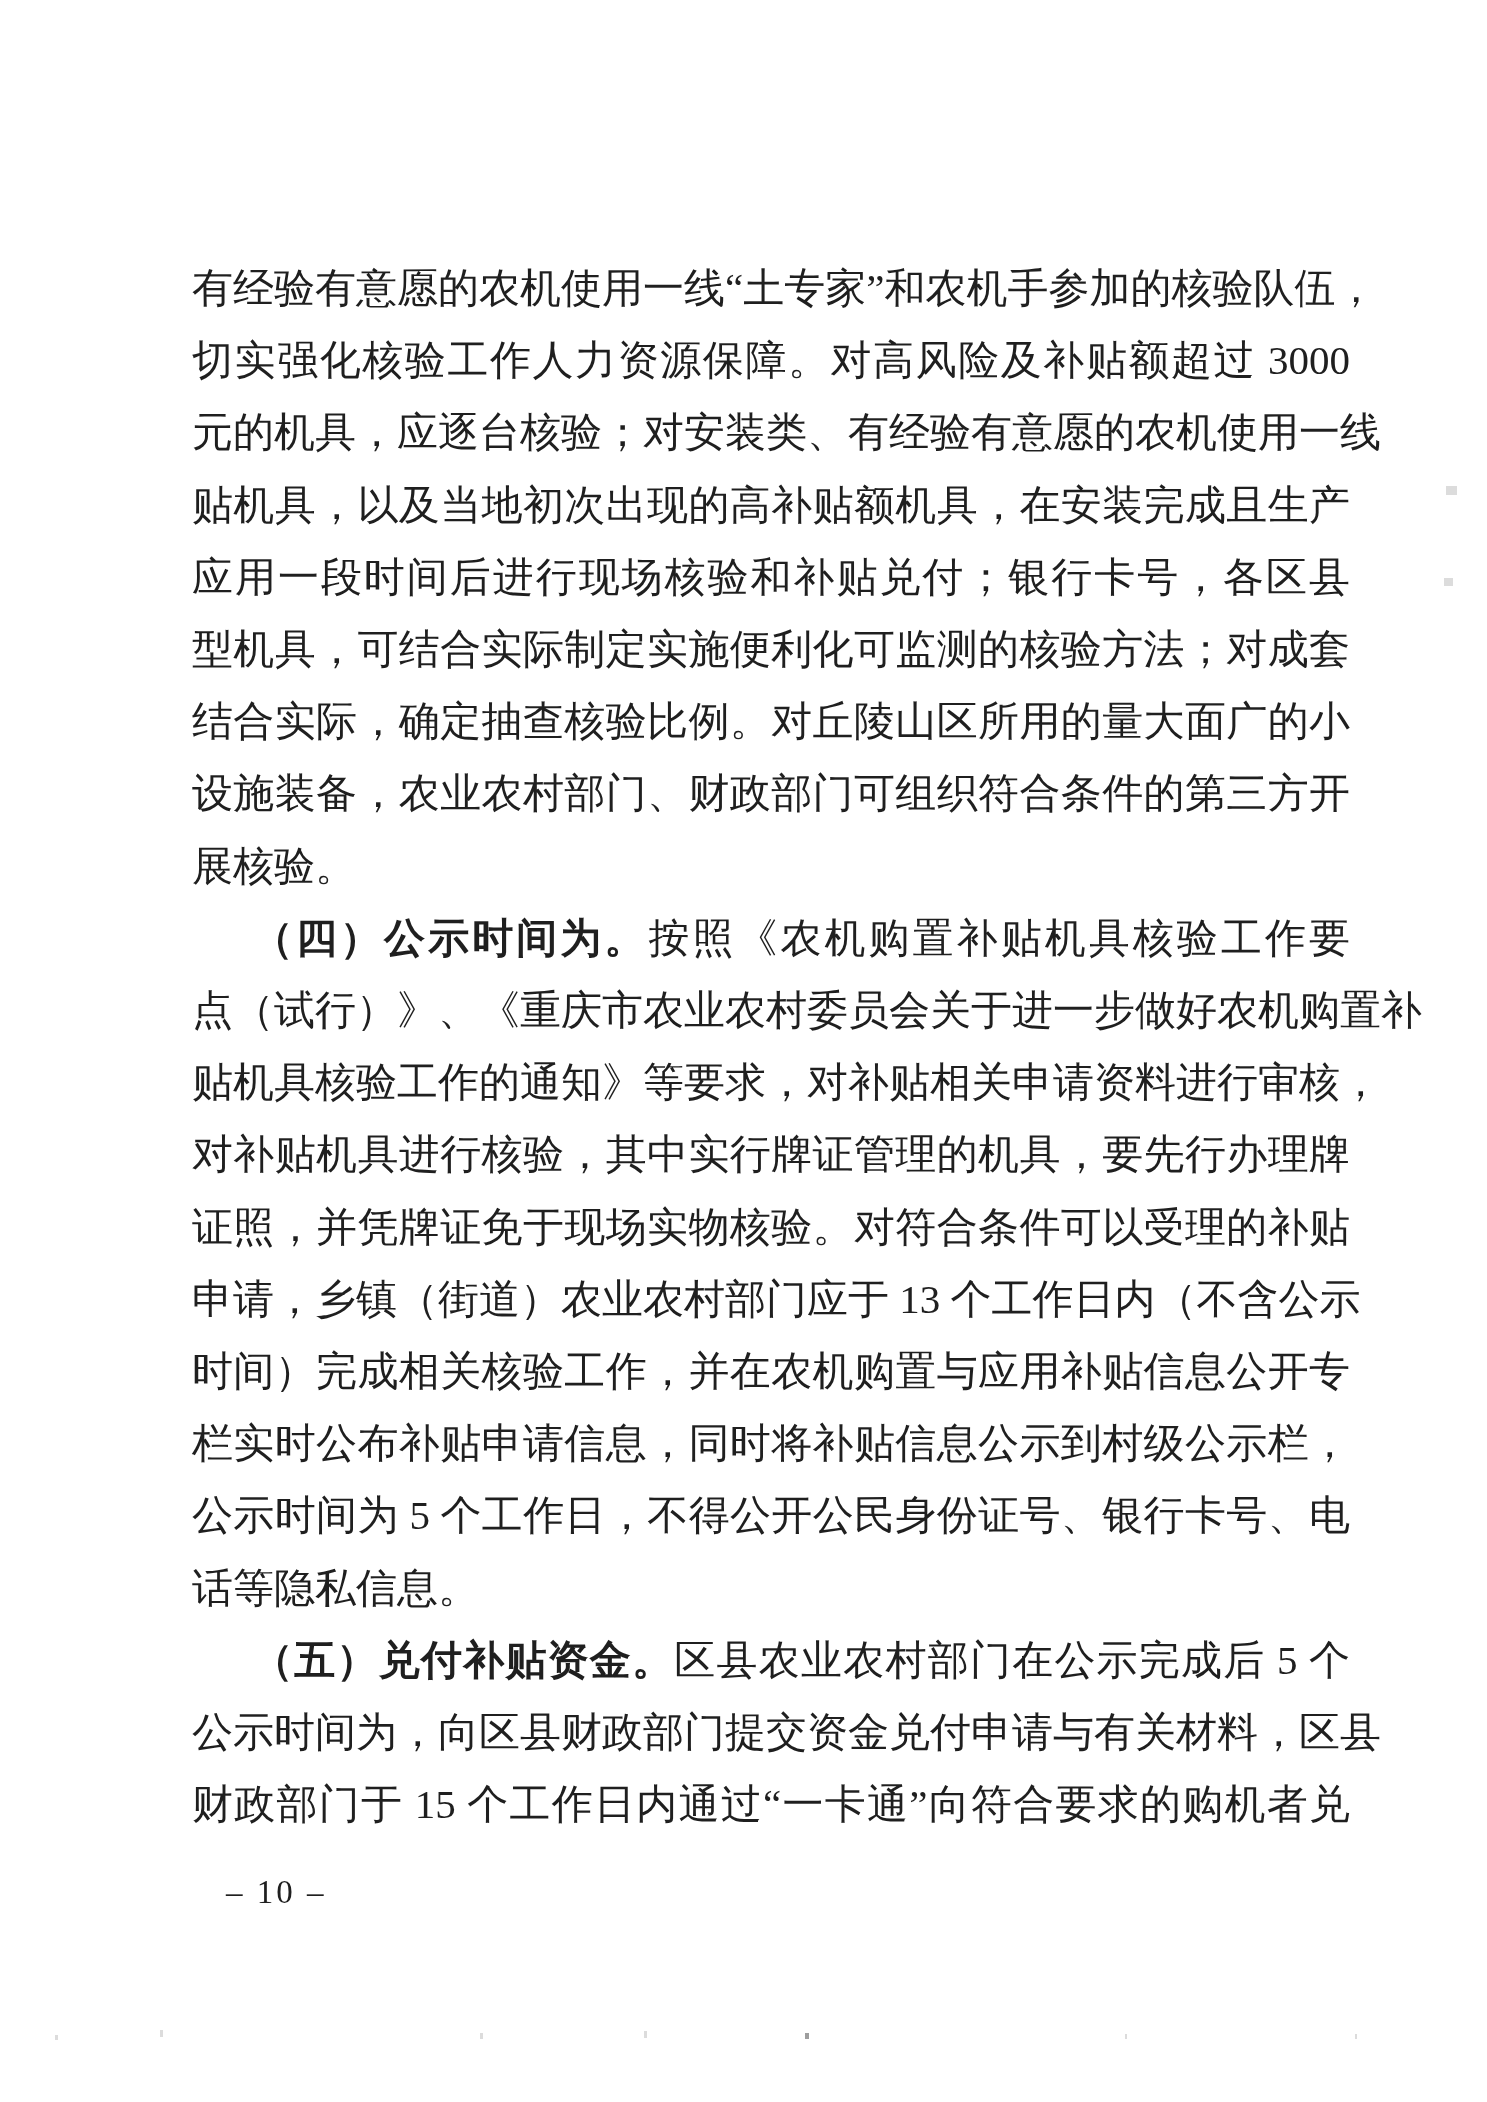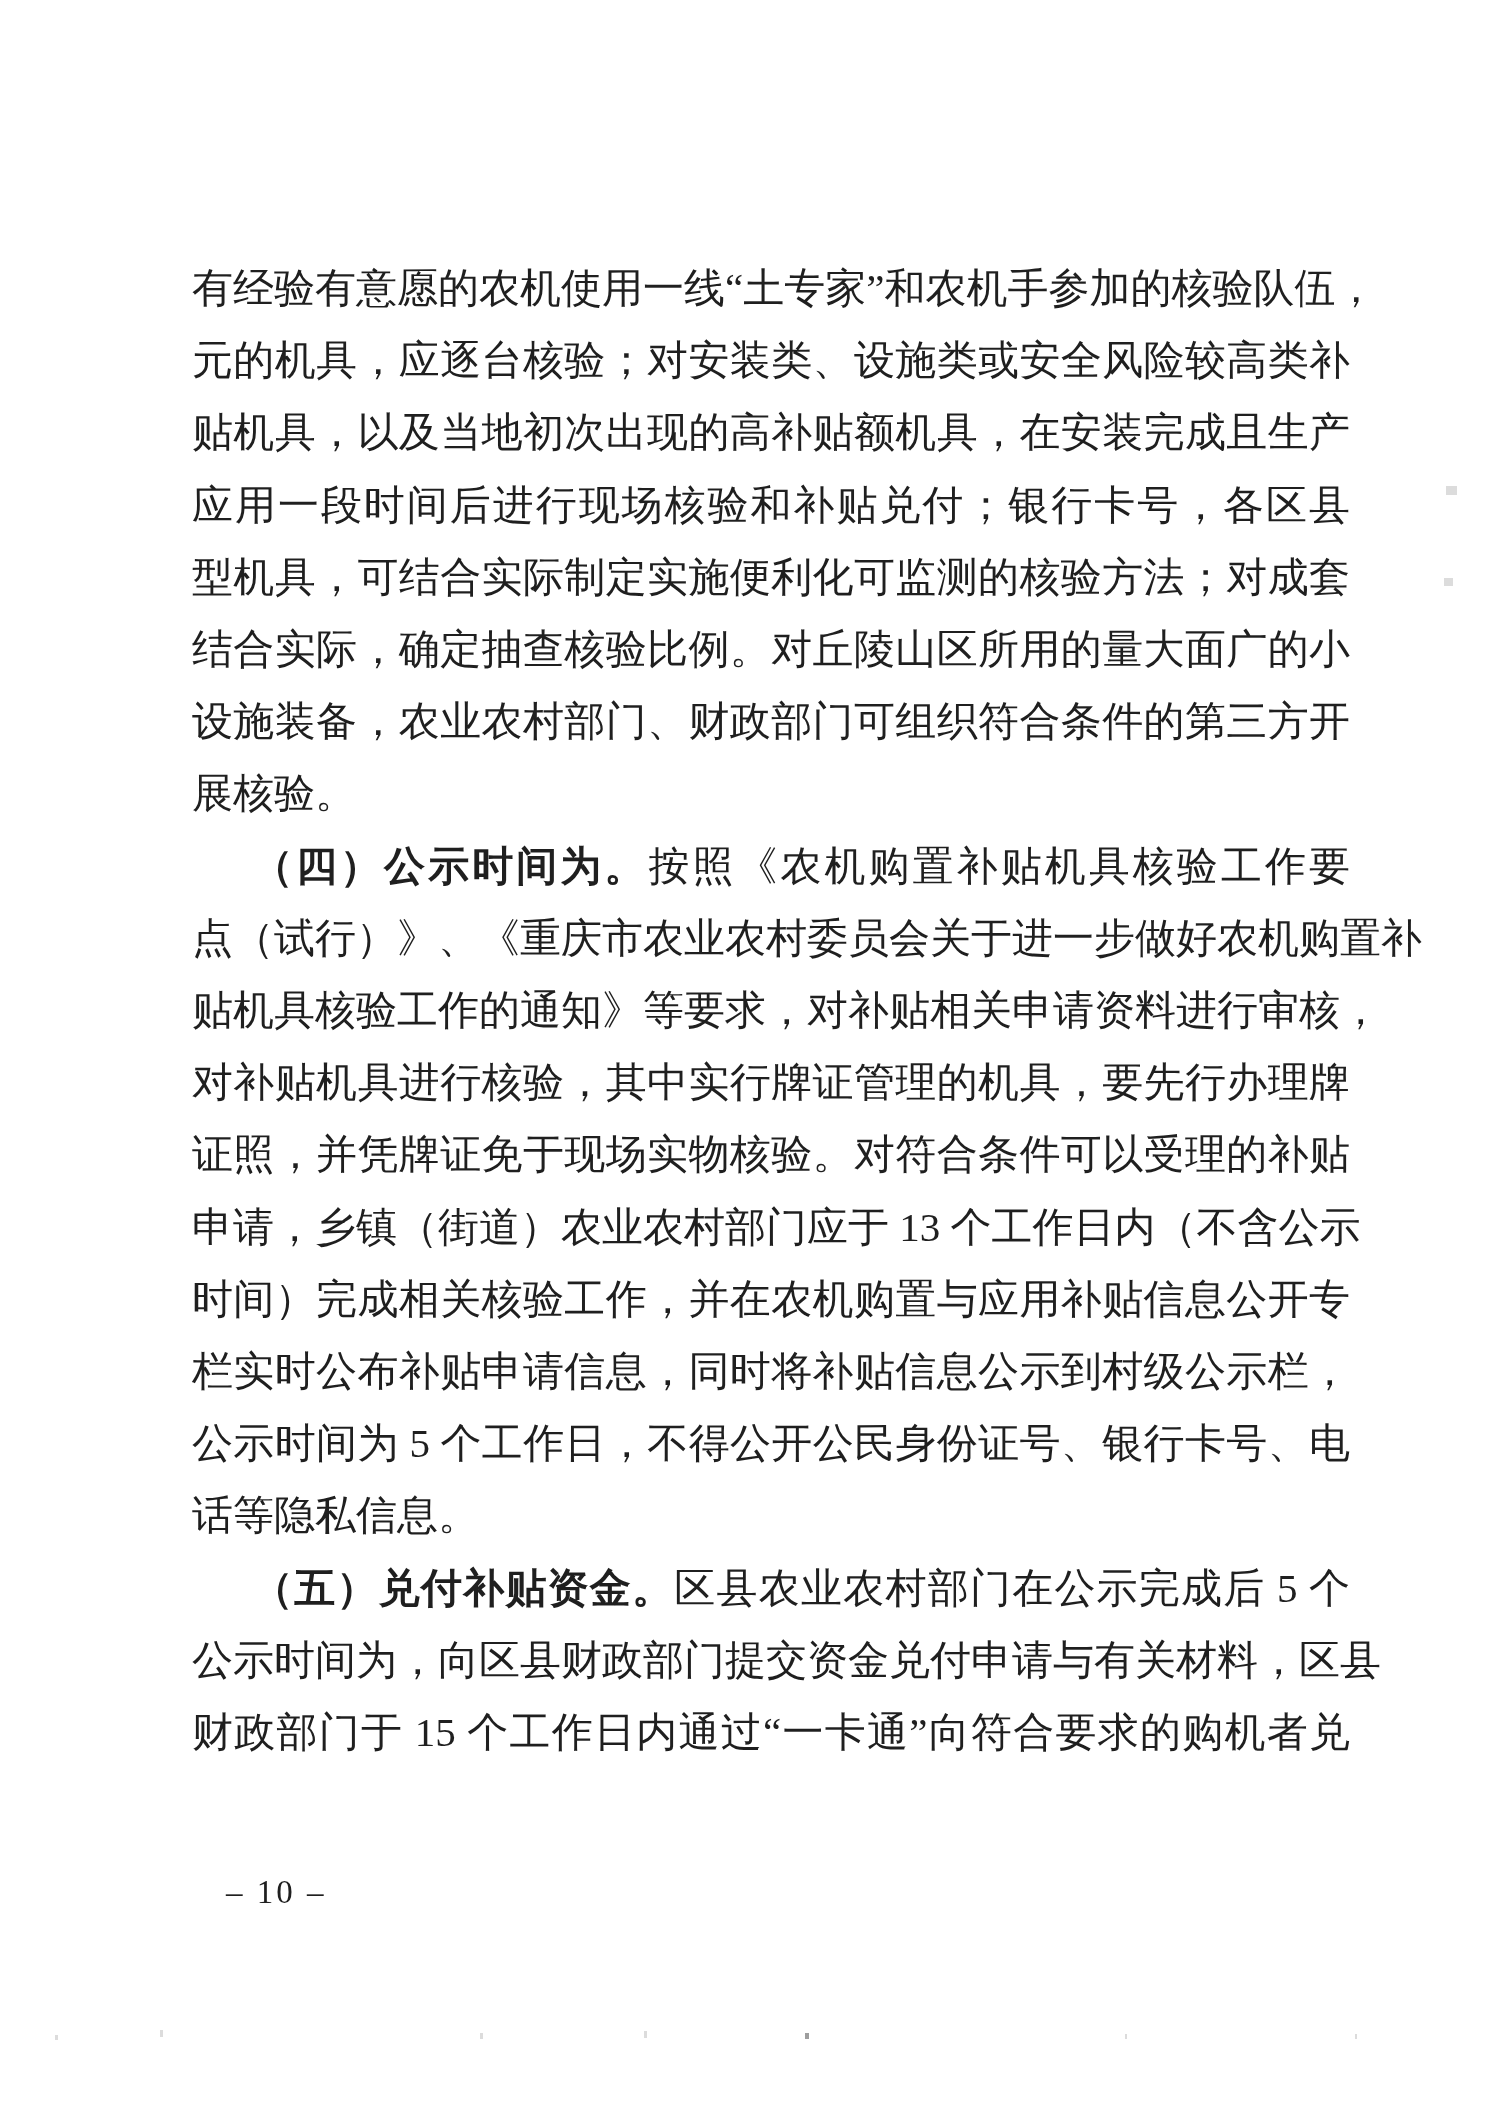--- a/index.html
+++ b/index.html
@@ -60,21 +60,22 @@
   .speck.s8 { left: 1125px; top: 2034px; width: 2px;  height: 5px; }
   .speck.s9 { left: 1355px; top: 2034px; width: 2px;  height: 5px; }
 </style>
 </head>
 <body>
 
 <div class="page">
 
   <div class="text-block">
     <div class="line">有经验有意愿的农机使用一线“土专家”和农机手参加的核验队伍，</div>
-    <div class="line">元的机具，应逐台核验；对安装类、设施类或安全风险较高类补</div>
+    <div class="line">切实强化核验工作人力资源保障。对高风险及补贴额超过 3000</div>
+    <div class="line">元的机具，应逐台核验；对安装类、有经验有意愿的农机使用一线</div>
     <div class="line">贴机具，以及当地初次出现的高补贴额机具，在安装完成且生产</div>
     <div class="line">应用一段时间后进行现场核验和补贴兑付；银行卡号，各区县</div>
     <div class="line">型机具，可结合实际制定实施便利化可监测的核验方法；对成套</div>
     <div class="line">结合实际，确定抽查核验比例。对丘陵山区所用的量大面广的小</div>
     <div class="line">设施装备，农业农村部门、财政部门可组织符合条件的第三方开</div>
     <div class="line para-end">展核验。</div>
 
     <div class="line indent">
       <span class="lead">（四）公示时间为。</span><span>按照《农机购置补贴机具核验工作要</span>
     </div>

